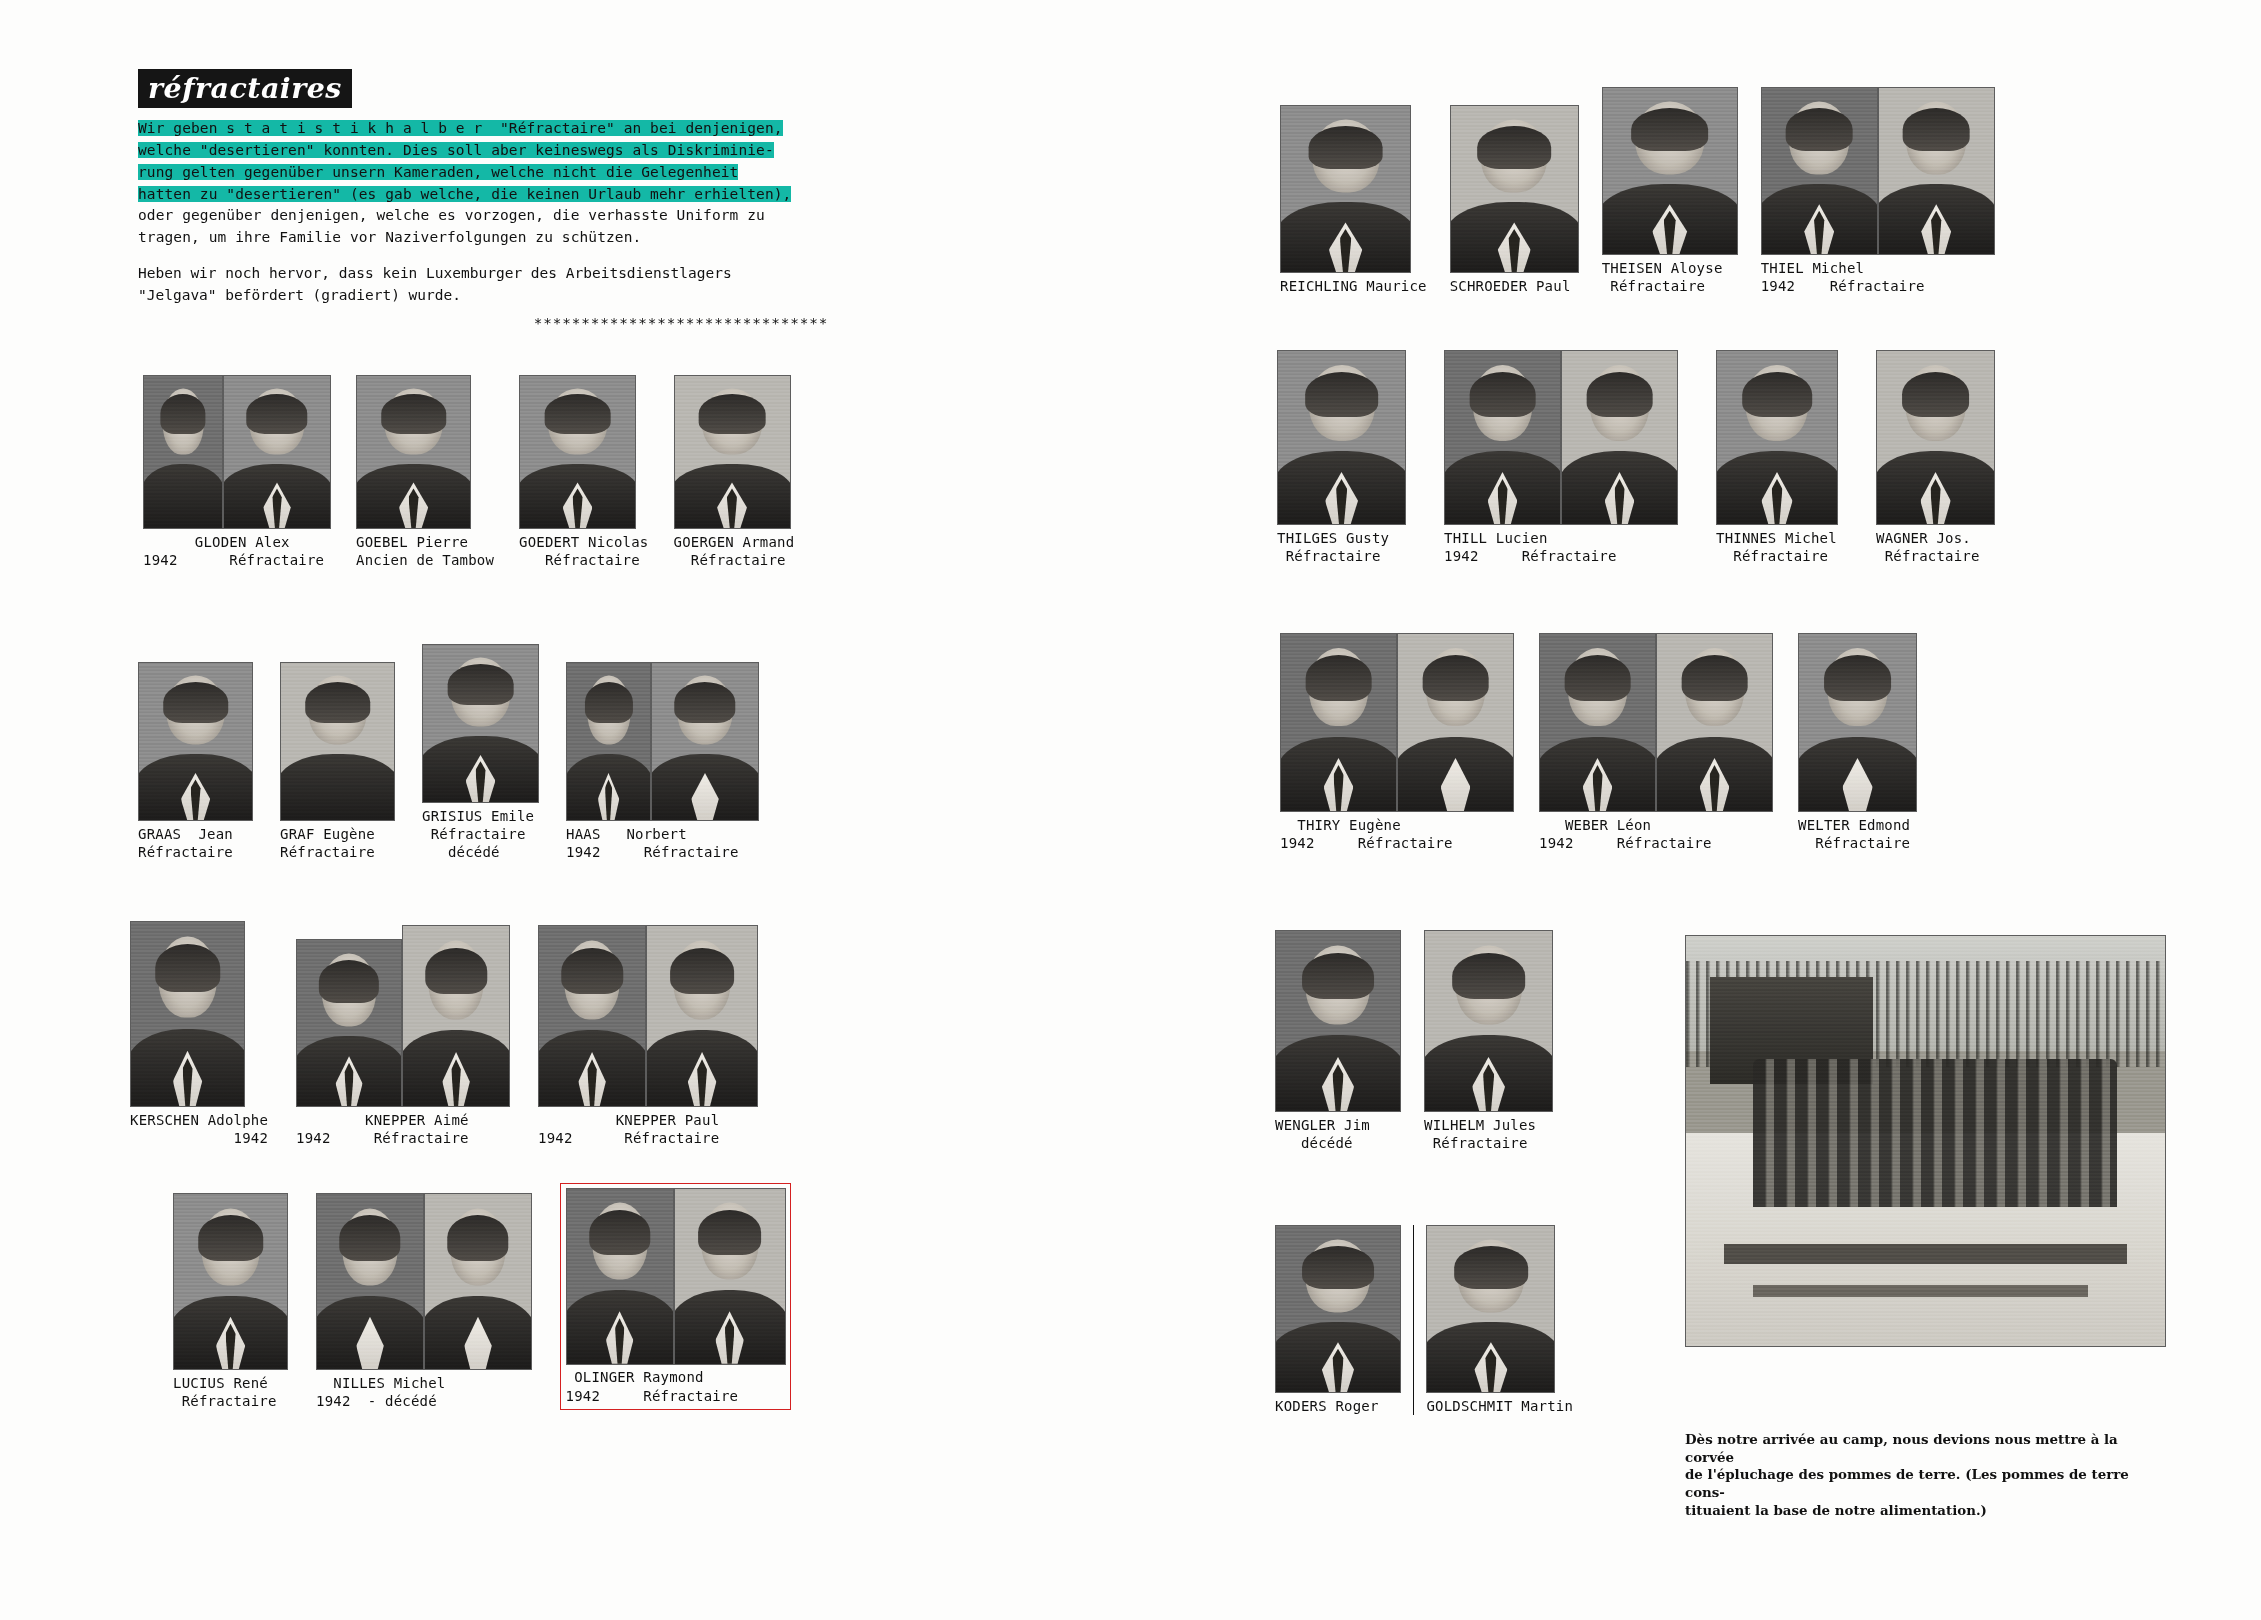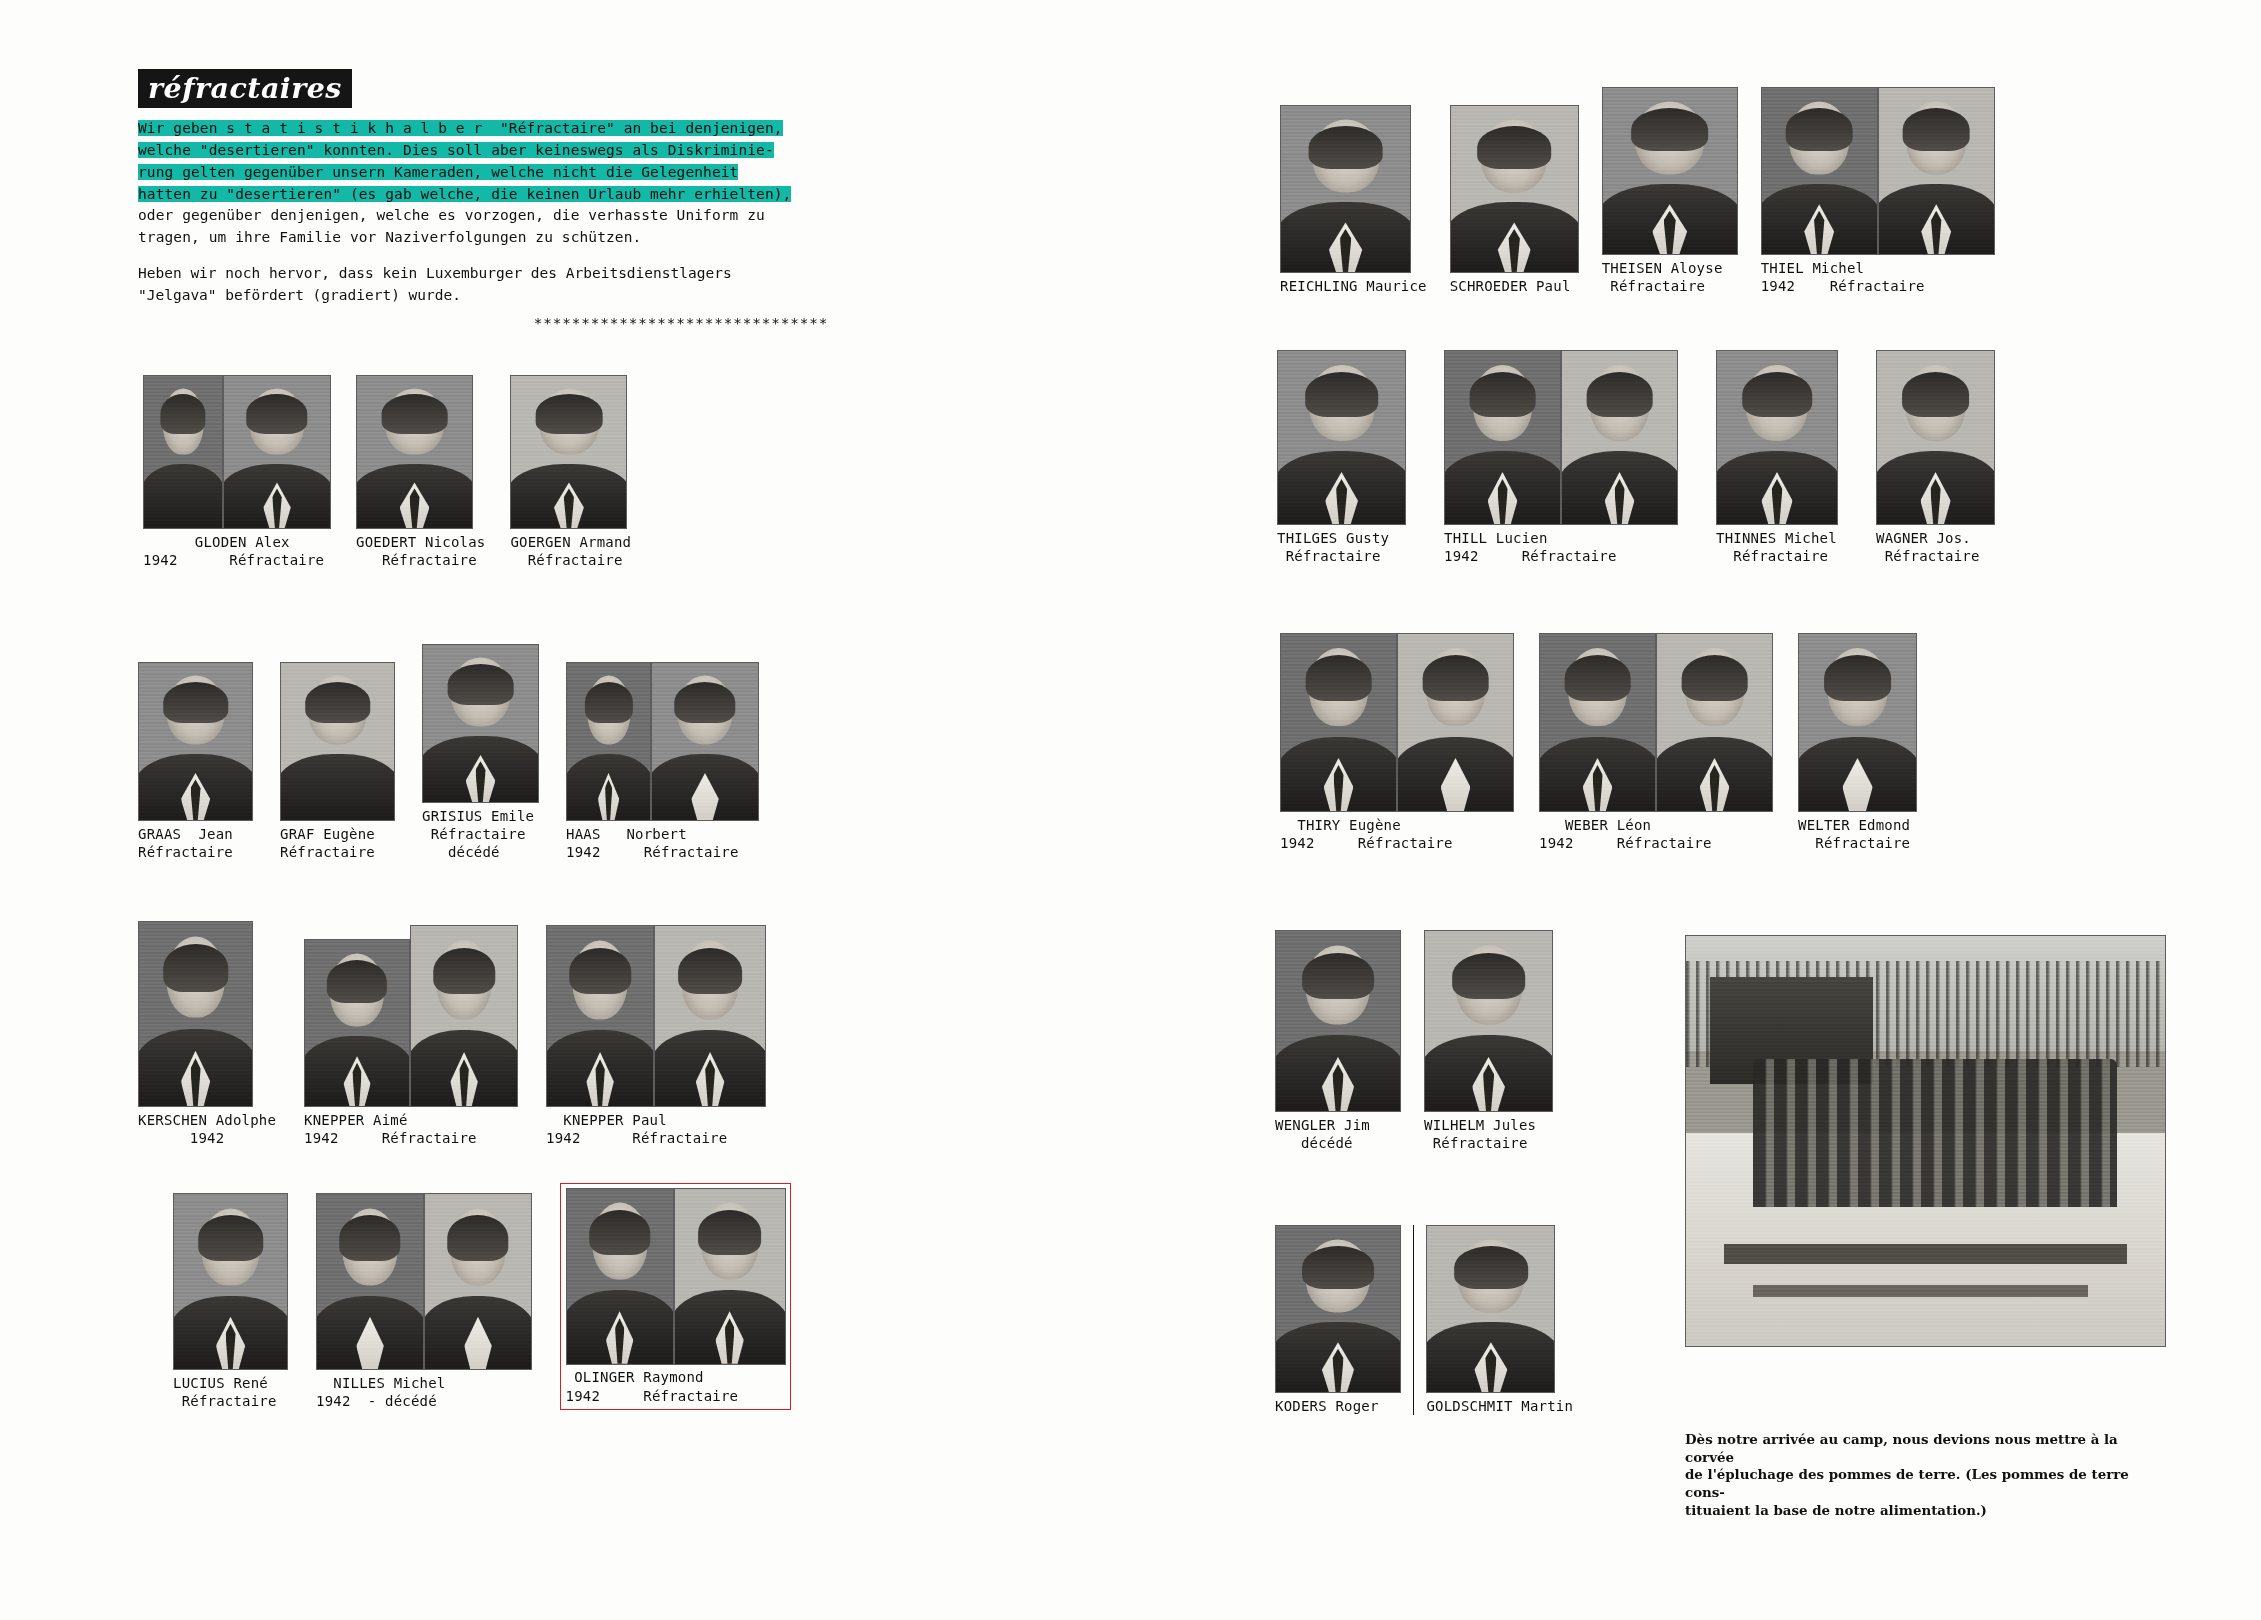--- a/index.html
+++ b/index.html
@@ -278,20 +278,34 @@
               <div class="face"></div>
               <div class="hair"></div>
               <div class="grain"></div>
             </div>
         </div>
         <div class="caption">      GLODEN Alex
 1942      Réfractaire</div>
       </div>
       <div class="group">
         <div class="imgs">
+          <div class="photo" style="width:113px;height:152px;">
+              <div class="body"></div>
+              <div class="shirt"></div>
+              <div class="tie"></div>
+              <div class="face"></div>
+              <div class="hair"></div>
+              <div class="grain"></div>
+            </div>
+        </div>
+        <div class="caption">GOEBEL Pierre
+Ancien de Tambow</div>
+      </div>
+      <div class="group">
+        <div class="imgs">
           <div class="photo" style="width:115px;height:152px;">
               <div class="body"></div>
               <div class="shirt"></div>
               <div class="tie"></div>
               <div class="face"></div>
               <div class="hair"></div>
               <div class="grain"></div>
             </div>
         </div>
         <div class="caption">GOEDERT Nicolas
@@ -371,21 +385,21 @@
               <div class="face"></div>
               <div class="hair"></div>
               <div class="grain"></div>
             </div>
         </div>
         <div class="caption">HAAS   Norbert
 1942     Réfractaire</div>
       </div>
     </div>
 
-    <div class="prow" style="left:138px; top:921px; gap:28px;">
+    <div class="prow" style="left:130px; top:921px; gap:28px;text-align:right;">
       <div class="group">
         <div class="imgs">
           <div class="photo dark" style="width:113px;height:184px;">
               <div class="body"></div>
               <div class="shirt"></div>
               <div class="tie"></div>
               <div class="face"></div>
               <div class="hair"></div>
               <div class="grain"></div>
             </div>

